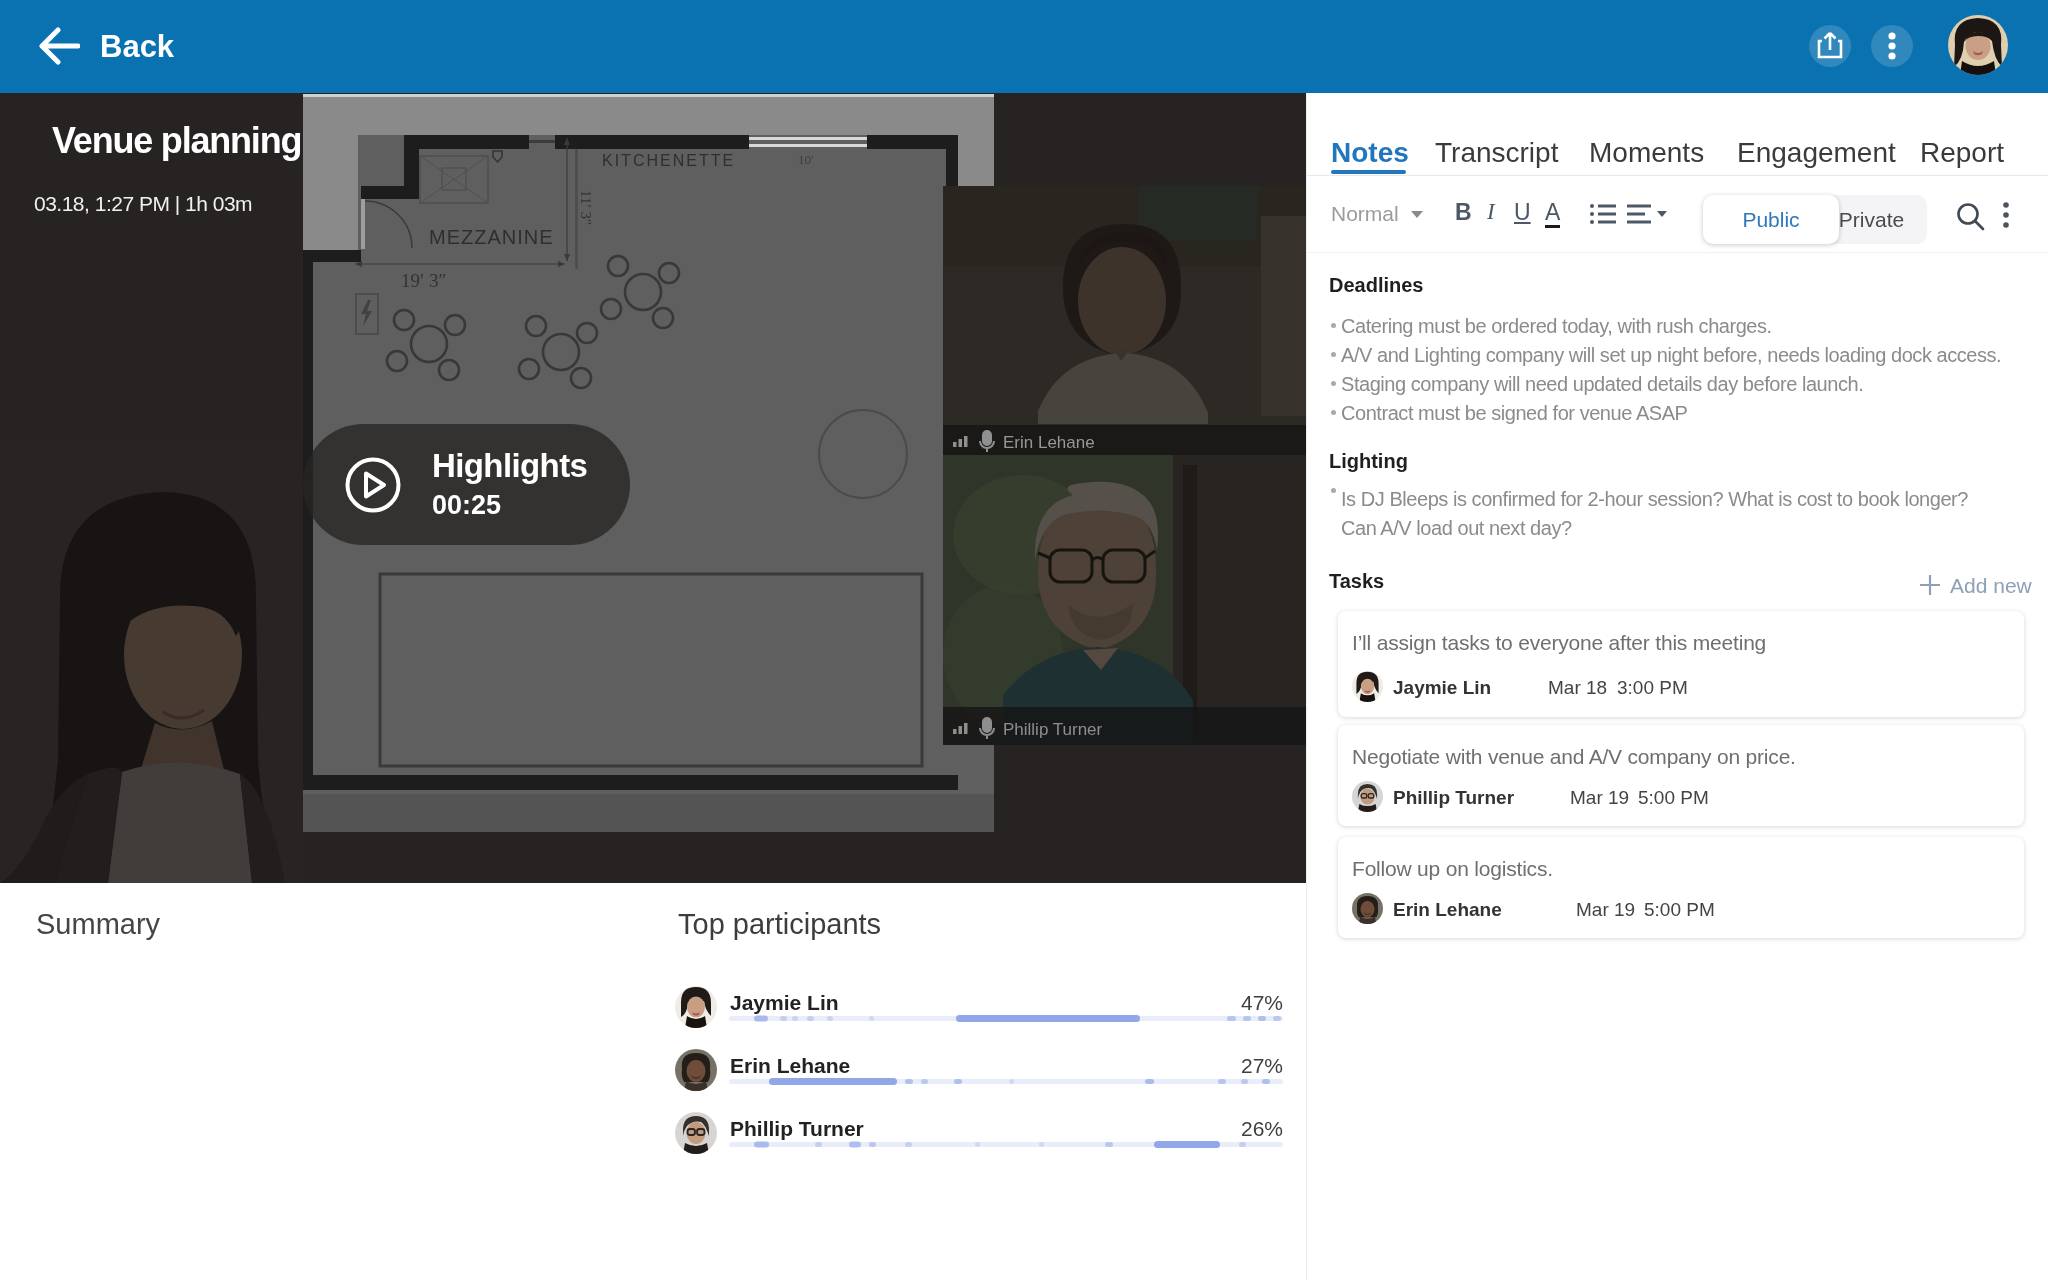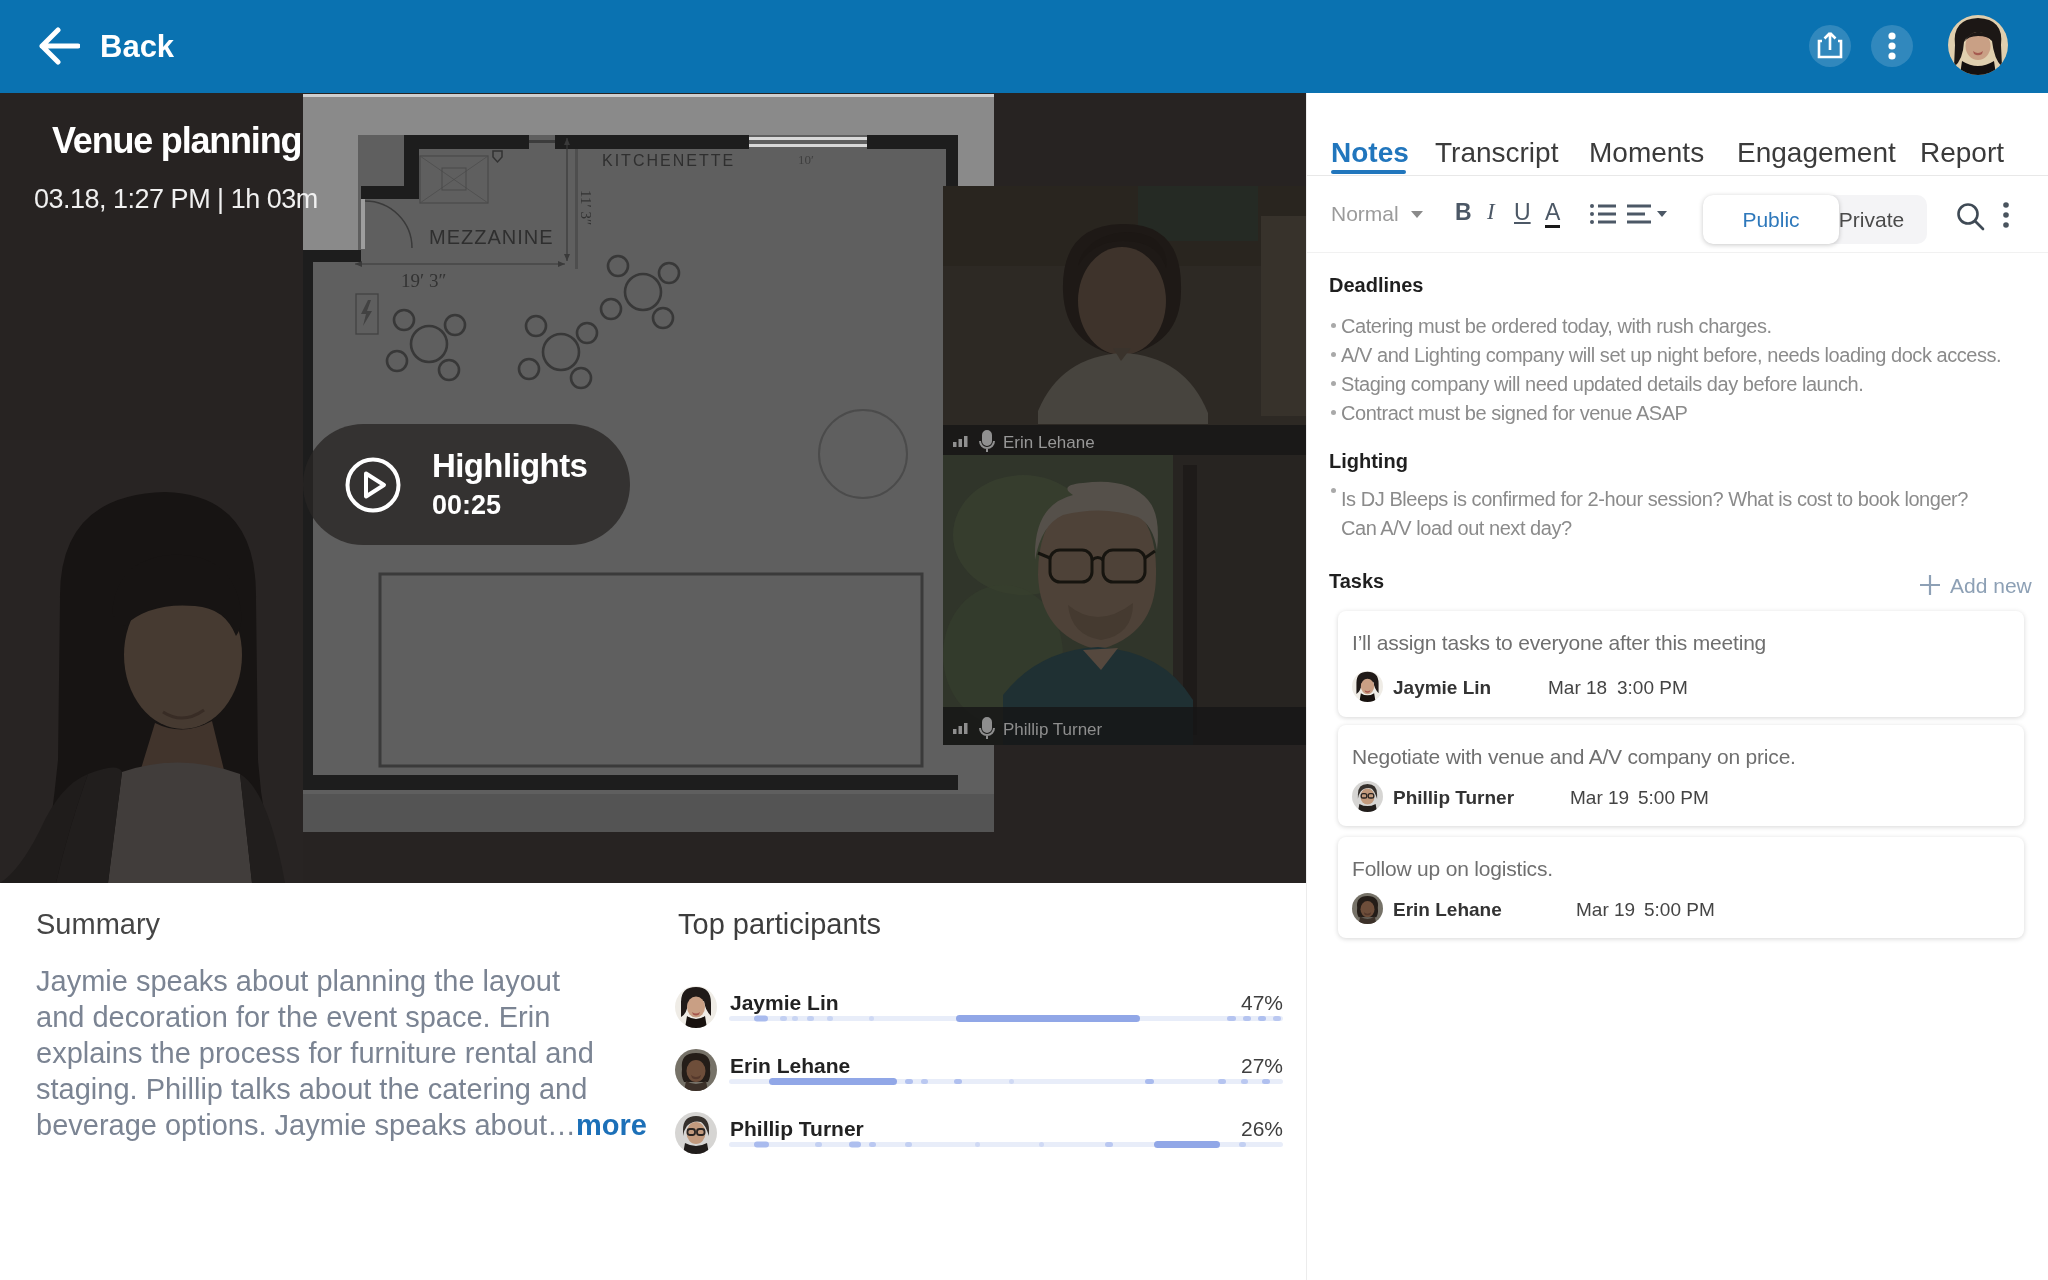--- a/index.html
+++ b/index.html
@@ -6,21 +6,21 @@
 html,body{width:2048px;height:1280px;overflow:hidden;background:#fff;font-family:"Liberation Sans",sans-serif}
 #page{position:relative;width:2048px;height:1280px;background:#3b82f6}
 .abs{position:absolute}
 
 #hdr{position:absolute;left:0;top:0;width:2048px;height:93px;background:#0a72b1}
 #hdr .back{position:absolute;left:100px;top:29px;color:#fff;font-size:31px;font-weight:bold}
 .hcirc{position:absolute;top:25px;width:42px;height:42px;border-radius:50%;background:rgba(255,255,255,0.16)}
 
 #video{position:absolute;left:0;top:93px;width:1306px;height:790px;background:#272322;overflow:hidden}
 #vtitle{position:absolute;left:52px;top:27px;color:#fff;font-size:36px;font-weight:bold;letter-spacing:-1.2px}
-#vdate{position:absolute;left:34px;top:91px;color:#f0f0f0;font-size:27px;letter-spacing:-0.5px}
+#vdate{position:absolute;left:34px;top:99px;color:#f0f0f0;font-size:21px;letter-spacing:-0.5px}
 .pill{position:absolute;top:331px;height:121px;border-radius:61px;background:rgba(40,37,36,0.78);color:#fff}
 .pill .ptxt{position:absolute;top:23px;font-size:33px;font-weight:bold;letter-spacing:-0.6px}
 .pill .ptime{position:absolute;top:66px;font-size:27px;font-weight:bold}
 
 #panel{position:absolute;left:1306px;top:93px;width:742px;height:1187px;background:#fff;border-left:1px solid #ececec}
 .tab{position:absolute;top:44px;font-size:28px;color:#3b3b3b}
 #tl-divider{position:absolute;left:0;top:82px;width:742px;height:1px;background:#e8e8e8}
 .tbtxt{position:absolute;top:109px;font-size:21px;color:#9b9b9b}
 .fmtbtn{position:absolute;top:106px;font-size:23px;color:#4c5866}
 .h2{position:absolute;left:22px;font-size:20px;font-weight:bold;color:#1f1f1f}
@@ -214,21 +214,20 @@
     </svg>
     <div class="ptxt" style="left:129px">Highlights</div>
     <div class="ptime" style="left:129px">00:25</div>
   </div>
   <div id="vtitle">Venue planning</div>
   <div id="vdate">03.18, 1:27 PM | 1h 03m</div>
 </div>
 
 <div id="bottom">
   <div class="abs" style="left:36px;top:25px;font-size:29px;color:#454545">Summary</div>
-  <div class="abs" style="left:36px;top:80px;font-size:29px;line-height:36px;color:#7b8493">Jaymie speaks about planning the layout<br>and decoration for the event space. Erin<br>explains the process for furniture rental and<br>staging. Phillip talks about the catering and<br>beverage options. Jaymie speaks about…<span style="color:#1c70b8;font-weight:bold">more</span></div>
   <div class="abs" style="left:678px;top:25px;font-size:29px;color:#3d3d3d">Top participants</div>
 
   <svg class="abs" style="left:675px;top:103px" width="42" height="42" viewBox="0 0 42 42">
     <defs>
           <clipPath id="pav1">
             <circle cx="21" cy="21" r="21"></circle>
           </clipPath>
         </defs>
     <g clip-path="url(#pav1)">
           <rect width="42" height="42" fill="#efece6"></rect>

